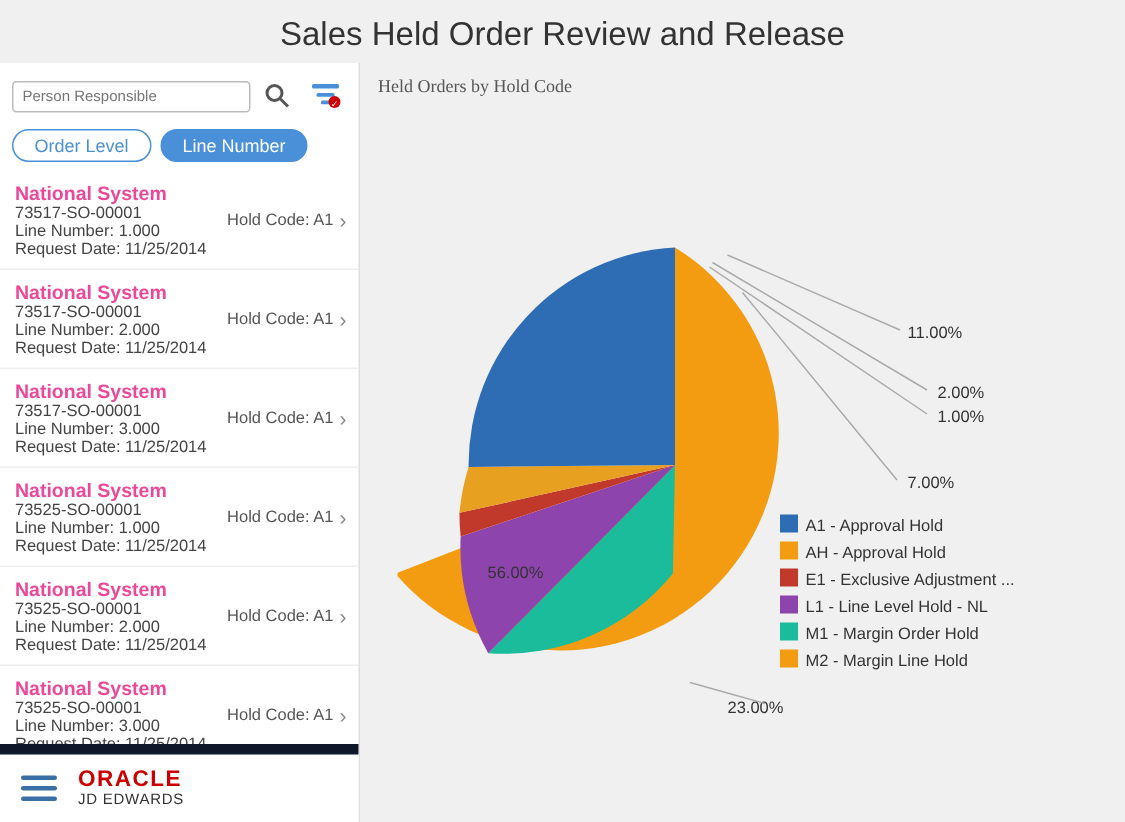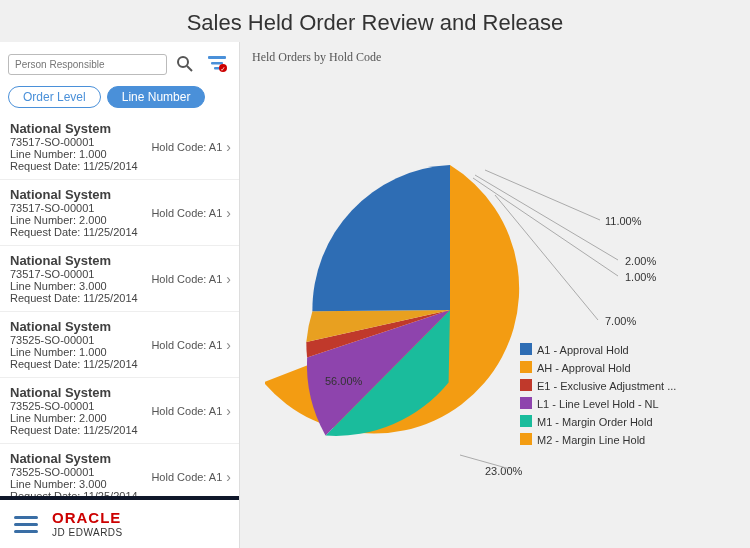--- a/index.html
+++ b/index.html
@@ -94,21 +94,21 @@
       display: flex;
       align-items: center;
       cursor: pointer;
     }
 
     .order-item-info { flex: 1; }
 
     .order-company {
       font-size: 13px;
       font-weight: bold;
-      color: #404040;
+      color: #ec4899;
     }
 
     .order-number {
       font-size: 11px;
       color: #444;
     }
 
     .order-line {
       font-size: 11px;
       color: #444;
@@ -127,21 +127,21 @@
     }
 
     .chevron {
       font-size: 14px;
       color: #888;
     }
 
     
     .footer {
       background: #fff;
-      border-top: 4px solid #0f172a;
+      border-top: 7px solid #0f172a;
       padding: 6px 10px;
       display: flex;
       align-items: center;
       gap: 10px;
       height: 52px;
     }
 
     .menu-icon-btn {
       width: 32px;
       height: 32px;

